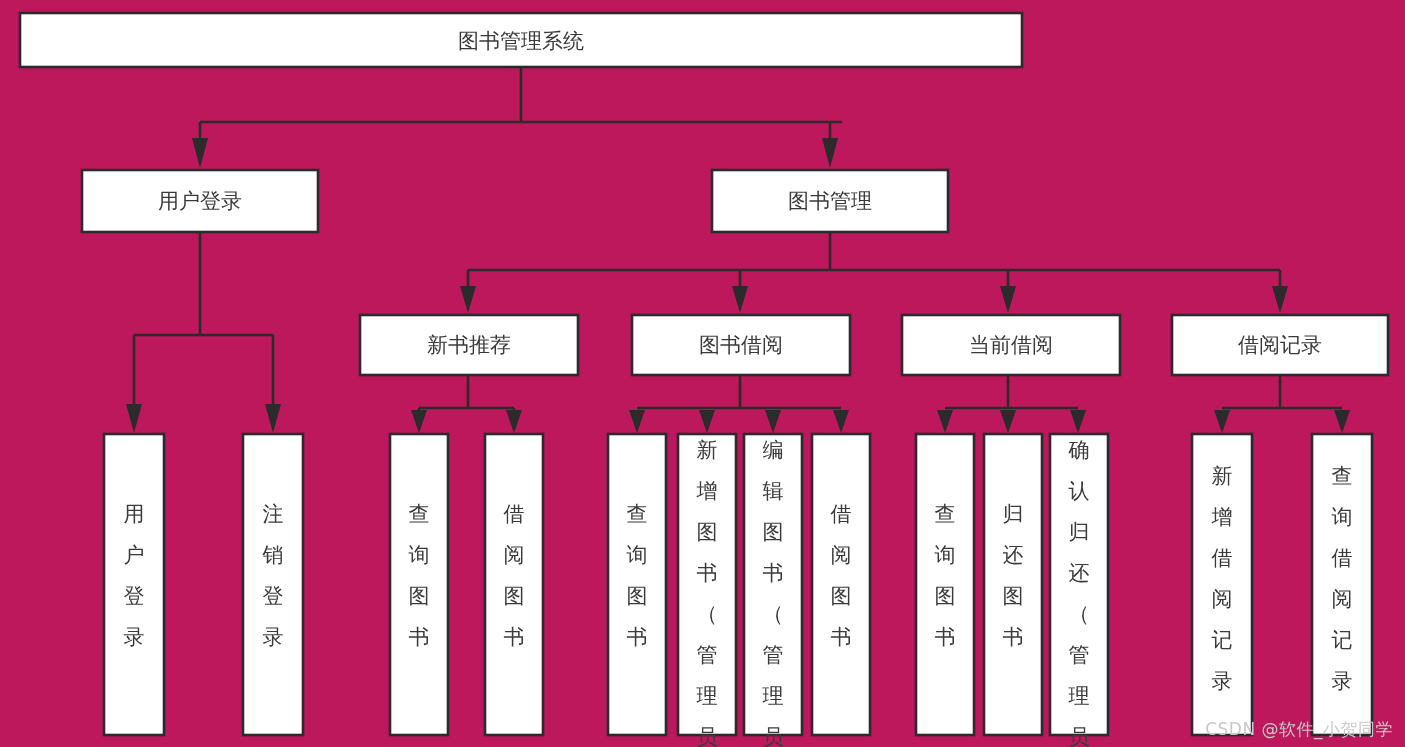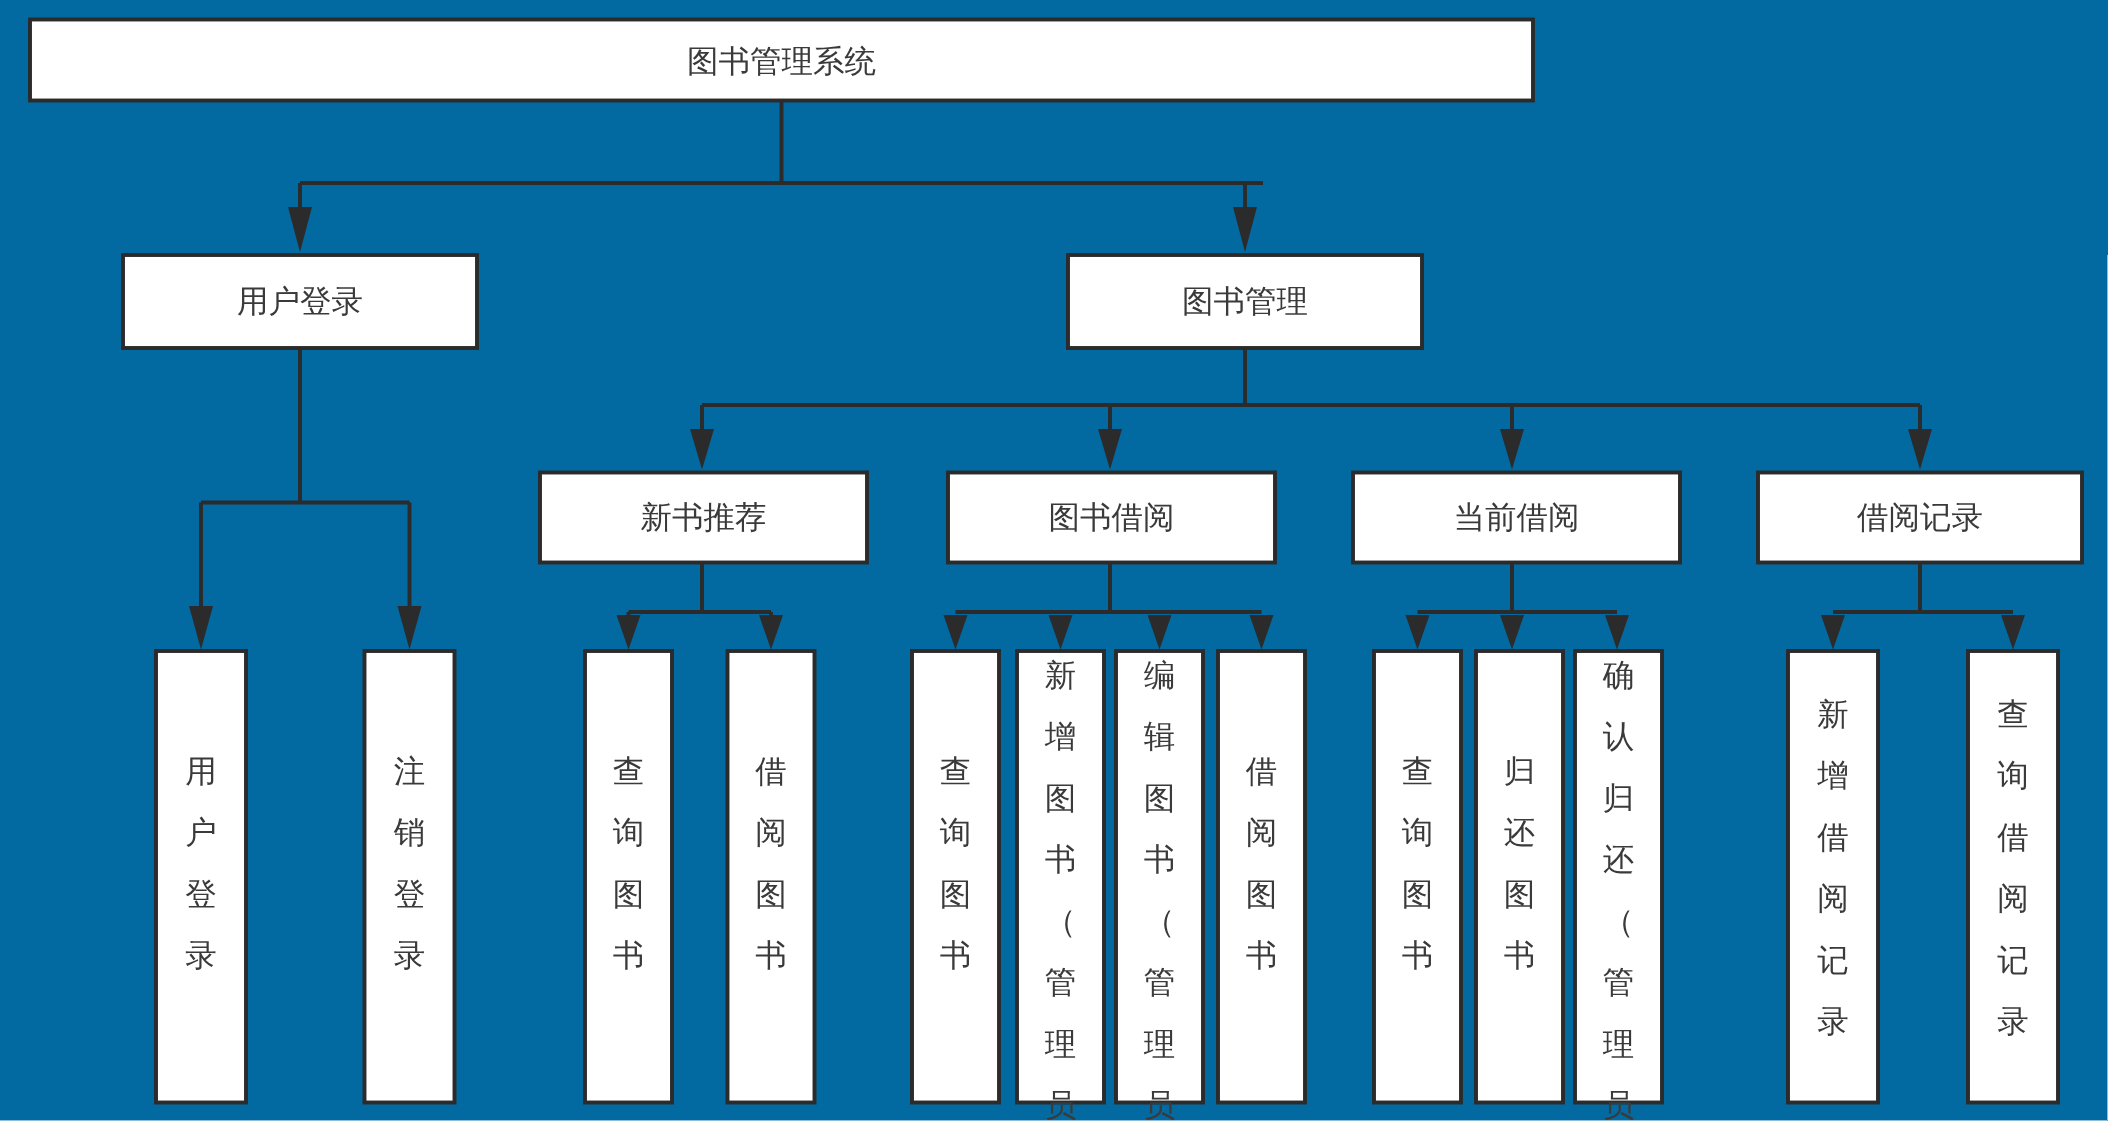--- a/index.html
+++ b/index.html
@@ -11,21 +11,21 @@
   body {
     width: 1405px;
     height: 747px;
     overflow: hidden;
     font-family: "DejaVu Sans", "Liberation Sans", sans-serif;
   }
   #diagram-root {
     position: relative;
     width: 1405px;
     height: 747px;
-    background: #0369a1;
+    background: #be185d;
   }
   svg#flowchart {
     display: block;
     width: 1405px;
     height: 747px;
   }
   .node-box {
     fill: #ffffff;
     stroke: #2b2b2b;
     stroke-width: 2.6;
@@ -239,13 +239,14 @@
       <text class="leaf-label" x="1222" y="483"><tspan x="1222" y="483">新</tspan><tspan x="1222" y="524">增</tspan><tspan x="1222" y="565">借</tspan><tspan x="1222" y="606">阅</tspan><tspan x="1222" y="647">记</tspan><tspan x="1222" y="688">录</tspan></text>
     </g>
 
     <g>
       <rect class="leaf-box" x="1312" y="434" width="60" height="301"></rect>
       <text class="leaf-label" x="1342" y="483"><tspan x="1342" y="483">查</tspan><tspan x="1342" y="524">询</tspan><tspan x="1342" y="565">借</tspan><tspan x="1342" y="606">阅</tspan><tspan x="1342" y="647">记</tspan><tspan x="1342" y="688">录</tspan></text>
     </g>
 
   </svg>
 
+  <div class="watermark">CSDN @软件_小贺同学</div>
 </div>
 
 </body></html>

